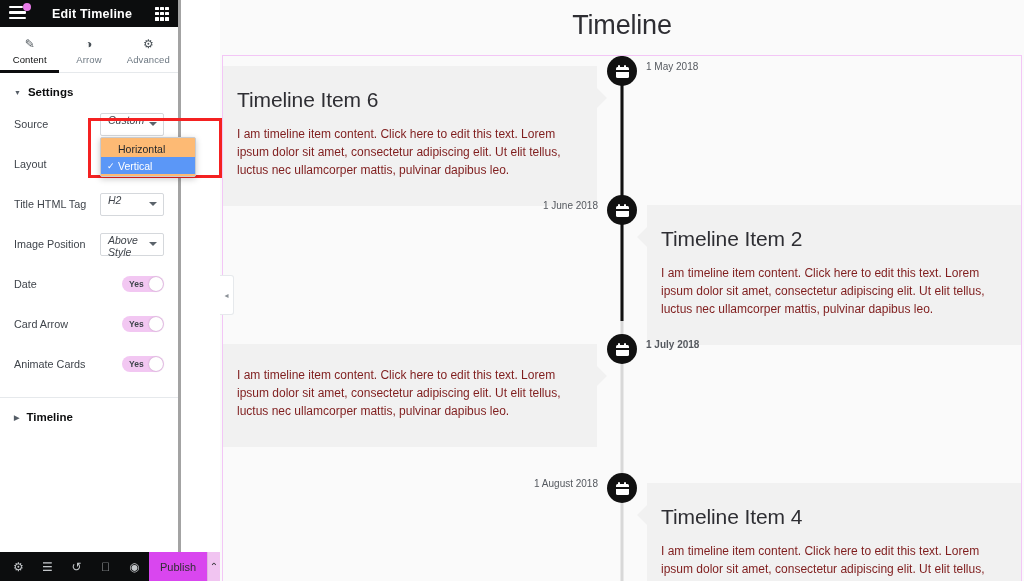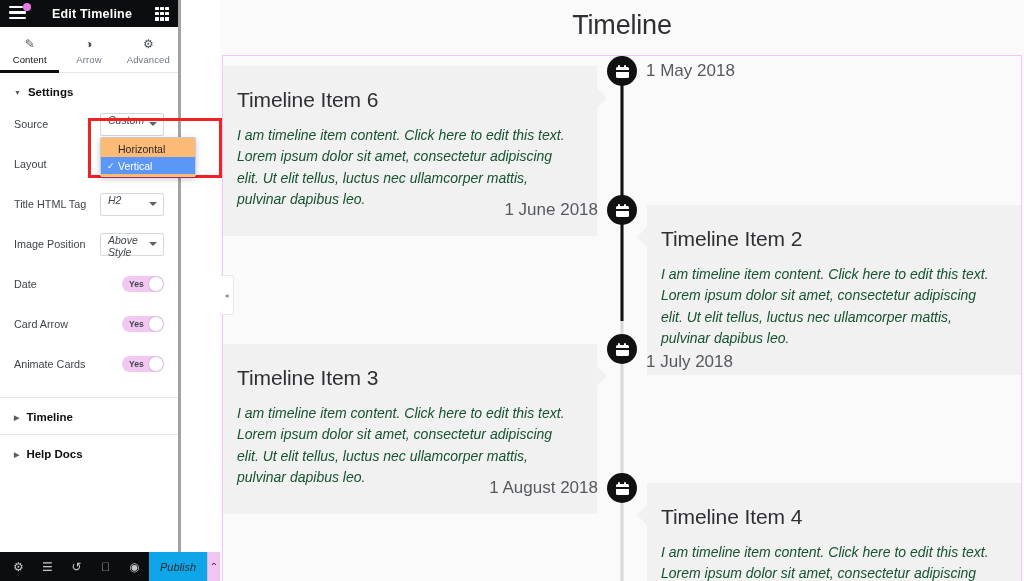--- a/index.html
+++ b/index.html
@@ -118,22 +118,22 @@
   #panel-footer {
     position: absolute; left: 0; bottom: 0; width: 220px; height: 29px;
     background: #0c0d0e; display: flex; align-items: stretch;
   }
   #footer-icons { display: flex; align-items: center; gap: 0; padding-left: 4px; flex: 1; }
   .ficon {
     width: 29px; height: 29px; display: flex; align-items: center; justify-content: center;
     color: #c3c6c9; font-size: 12px; cursor: pointer;
   }
   #publish {
-    background: #0ea5e9; display: flex; align-items: center; padding: 0 11px;
-    font-size: 11px; color: #2f2f33; cursor: pointer; font-style: italic;
+    background: #d946ef; display: flex; align-items: center; padding: 0 11px;
+    font-size: 11px; color: #2f2f33; cursor: pointer;
   }
   #publish-caret {
     background: #f1c4f1; display: flex; align-items: center; justify-content: center;
     width: 26px; font-size: 10px; color: #2f2f33; cursor: pointer;
     border-left: 1px solid #e0b2e0;
   }
 
   
   #canvas {
     position: absolute; left: 220px; top: 0; width: 804px; height: 581px;
@@ -158,21 +158,21 @@
 
   .tl-row { position: relative; height: 139px; }
   .tl-card {
     position: absolute; top: 10px; width: 374px;
     background: #f1f1f1; padding: 22px 24px 26px 14px;
   }
   .tl-row.left .tl-card { left: 0; padding-left: 14px; padding-right: 24px; }
   .tl-row.right .tl-card { right: 0; padding-left: 14px; padding-right: 24px; }
   .tl-row.left .tl-card { left: 0; }
   .card-title { font-size: 21px; color: #2e2e33; font-weight: normal; margin-bottom: 13px; letter-spacing: -.1px; }
-  .card-text { font-size: 14px; line-height: 1.52; color: #14532d; font-style: italic; }
+  .card-text { font-size: 12px; line-height: 1.52; color: #7f1d1d; }
 
   
   .card-arrow {
     position: absolute; top: 22px; width: 0; height: 0;
     border-top: 10px solid transparent; border-bottom: 10px solid transparent;
   }
   .tl-row.left .card-arrow { right: -10px; border-left: 10px solid #f1f1f1; }
   .tl-row.right .card-arrow { left: -10px; border-right: 10px solid #f1f1f1; }
 
   .tl-marker {
@@ -188,21 +188,21 @@
   .cal .bar {
     position: absolute; left: 0; top: 5.5px; width: 13px; height: 1.8px; background: #111;
   }
   .cal .pin {
     position: absolute; top: 0; width: 2.4px; height: 4px; background: #fff; border-radius: 1px;
   }
   .cal .pin.l { left: 2.2px; }
   .cal .pin.r { right: 2.2px; }
 
   .tl-date {
-    position: absolute; font-size: 17px; color: #55595f; white-space: nowrap;
+    position: absolute; font-size: 10px; color: #55595f; white-space: nowrap;
   }
   .tl-row.left .tl-date { left: calc(50% + 24px); }
   .tl-row.right .tl-date { right: calc(50% + 24px); }
 
   
   #collapse {
     position: absolute; left: 220px; top: 275px; width: 14px; height: 40px;
     background: #fff; border: 1px solid #e6e9ec; border-left: none;
     border-radius: 0 3px 3px 0; display: flex; align-items: center; justify-content: center;
     font-size: 8px; color: #8b9197; cursor: pointer; z-index: 40;
@@ -327,24 +327,20 @@
           </div>
         </div>
       </div>
     </div>
 
     <div class="section-title sep-section">
       <span class="caret">▶</span>
       <span>Timeline</span>
     </div>
 
-    <div class="section-title sep-section">
-      <span class="caret">▶</span>
-      <span>Help Docs</span>
-    </div>
 
     <div id="dropdown">
       <div class="dd-opt">
         <span class="tick"></span>
         <span>Horizontal</span>
       </div>
       <div class="dd-opt sel-opt">
         <span class="tick">✓</span>
         <span>Vertical</span>
       </div>
@@ -406,32 +402,31 @@
               <span class="body"></span>
                 <span class="bar"></span>
             </span>
           </div>
           <div class="tl-date" style="top:5px;">1 June 2018</div>
         </div>
 
         <div class="tl-row left" style="height:139px;">
           <div class="tl-card">
             <div class="card-arrow"></div>
-            <div class="card-title">Timeline Item 3</div>
             <div class="card-text">I am timeline item content. Click here to edit this text. Lorem ipsum dolor sit amet, consectetur adipiscing elit. Ut elit tellus, luctus nec ullamcorper mattis, pulvinar dapibus leo.</div>
           </div>
           <div class="tl-marker" style="top:0;">
             <span class="cal">
               <span class="pin l"></span>
                 <span class="pin r"></span>
               <span class="body"></span>
                 <span class="bar"></span>
             </span>
           </div>
-          <div class="tl-date" style="top:18px;">1 July 2018</div>
+          <div class="tl-date" style="top:5px;font-weight:bold;">1 July 2018</div>
         </div>
 
         <div class="tl-row right" style="height:139px;">
           <div class="tl-card">
             <div class="card-arrow"></div>
             <div class="card-title">Timeline Item 4</div>
             <div class="card-text">I am timeline item content. Click here to edit this text. Lorem ipsum dolor sit amet, consectetur adipiscing elit. Ut elit tellus, luctus nec ullamcorper mattis, pulvinar dapibus leo.</div>
           </div>
           <div class="tl-marker" style="top:0;">
             <span class="cal">

